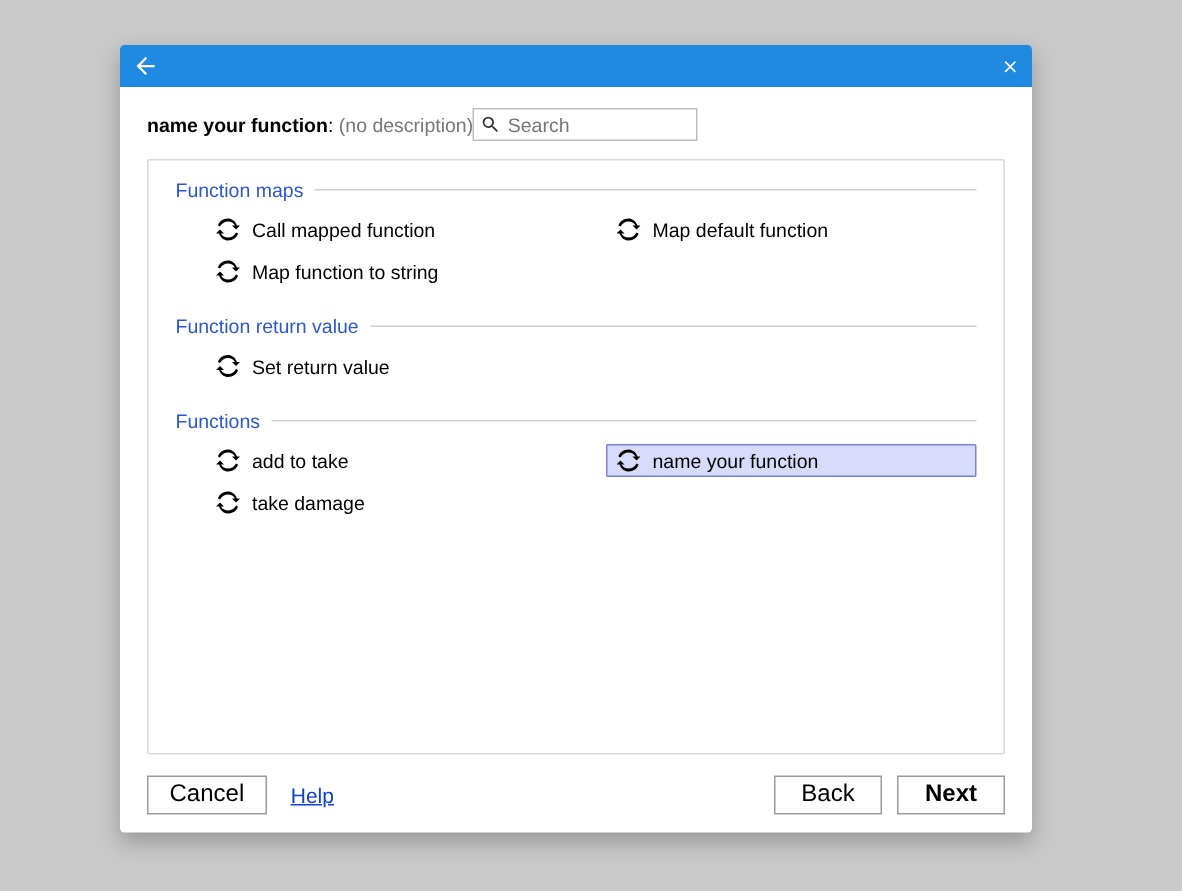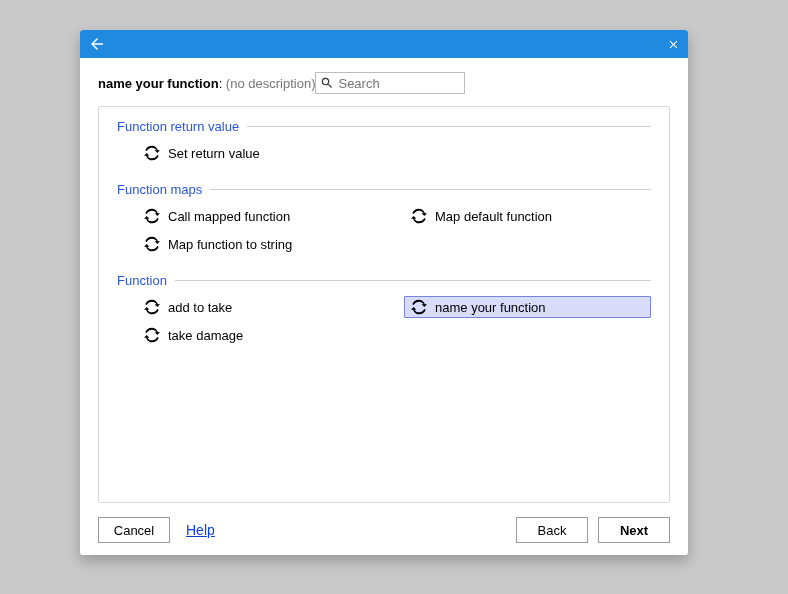--- a/index.html
+++ b/index.html
@@ -155,21 +155,21 @@
   }
   .footer-right {
     display: flex;
     gap: 10px;
   }
   .btn {
     min-width: 72px;
     height: 26px;
     border: 1px solid #9b9b9b;
     background: #fff;
-    font-size: 13px;
+    font-size: 16px;
     cursor: pointer;
     padding: 0 14px;
   }
   .btn.primary {
     font-weight: 700;
   }
   .help-link {
     color: #1040d0;
     text-decoration: underline;
     cursor: pointer;
@@ -212,63 +212,63 @@
             </svg>
         </span>
         <input class="search-input" type="text" placeholder="Search" style="">
       </div>
     </div>
 
     <div class="groups-panel">
 
       <div class="group">
         <div class="group-header">
+          <span>Function maps</span>
+          <div class="line"></div>
+        </div>
+        <div class="items-grid">
+          <div class="action-item">
+            <svg class="refresh-icon" viewBox="0 0 24 24">
+                <path d="M4 9c1.5-3 4.5-5 8-5 3 0 5.5 1.5 7 4l-3 0 4 4 4-4-3 0C19 3 15.5 1 12 1 7 1 3 4 2 8z M20 15c-1.5 3-4.5 5-8 5-3 0-5.5-1.5-7-4l3 0-4-4-4 4 3 0c2 5 5.5 7 9 7 5 0 9-3 10-7z" fill="#000"></path>
+              </svg>
+            <span class="action-label">Call mapped function</span>
+          </div>
+          <div class="action-item">
+            <svg class="refresh-icon" viewBox="0 0 24 24">
+                <path d="M4 9c1.5-3 4.5-5 8-5 3 0 5.5 1.5 7 4l-3 0 4 4 4-4-3 0C19 3 15.5 1 12 1 7 1 3 4 2 8z M20 15c-1.5 3-4.5 5-8 5-3 0-5.5-1.5-7-4l3 0-4-4-4 4 3 0c2 5 5.5 7 9 7 5 0 9-3 10-7z" fill="#000"></path>
+              </svg>
+            <span class="action-label">Map default function</span>
+          </div>
+          <div class="action-item">
+            <svg class="refresh-icon" viewBox="0 0 24 24">
+                <path d="M4 9c1.5-3 4.5-5 8-5 3 0 5.5 1.5 7 4l-3 0 4 4 4-4-3 0C19 3 15.5 1 12 1 7 1 3 4 2 8z M20 15c-1.5 3-4.5 5-8 5-3 0-5.5-1.5-7-4l3 0-4-4-4 4 3 0c2 5 5.5 7 9 7 5 0 9-3 10-7z" fill="#000"></path>
+              </svg>
+            <span class="action-label">Map function to string</span>
+          </div>
+        </div>
+      </div>
+
+      <div class="group">
+        <div class="group-header">
           <span>Function return value</span>
           <div class="line"></div>
         </div>
         <div class="items-grid">
           <div class="action-item">
             <svg class="refresh-icon" viewBox="0 0 24 24">
                 <path d="M4 9c1.5-3 4.5-5 8-5 3 0 5.5 1.5 7 4l-3 0 4 4 4-4-3 0C19 3 15.5 1 12 1 7 1 3 4 2 8z M20 15c-1.5 3-4.5 5-8 5-3 0-5.5-1.5-7-4l3 0-4-4-4 4 3 0c2 5 5.5 7 9 7 5 0 9-3 10-7z" fill="#000"></path>
               </svg>
             <span class="action-label">Set return value</span>
           </div>
         </div>
       </div>
 
       <div class="group">
         <div class="group-header">
-          <span>Function maps</span>
-          <div class="line"></div>
-        </div>
-        <div class="items-grid">
-          <div class="action-item">
-            <svg class="refresh-icon" viewBox="0 0 24 24">
-                <path d="M4 9c1.5-3 4.5-5 8-5 3 0 5.5 1.5 7 4l-3 0 4 4 4-4-3 0C19 3 15.5 1 12 1 7 1 3 4 2 8z M20 15c-1.5 3-4.5 5-8 5-3 0-5.5-1.5-7-4l3 0-4-4-4 4 3 0c2 5 5.5 7 9 7 5 0 9-3 10-7z" fill="#000"></path>
-              </svg>
-            <span class="action-label">Call mapped function</span>
-          </div>
-          <div class="action-item">
-            <svg class="refresh-icon" viewBox="0 0 24 24">
-                <path d="M4 9c1.5-3 4.5-5 8-5 3 0 5.5 1.5 7 4l-3 0 4 4 4-4-3 0C19 3 15.5 1 12 1 7 1 3 4 2 8z M20 15c-1.5 3-4.5 5-8 5-3 0-5.5-1.5-7-4l3 0-4-4-4 4 3 0c2 5 5.5 7 9 7 5 0 9-3 10-7z" fill="#000"></path>
-              </svg>
-            <span class="action-label">Map default function</span>
-          </div>
-          <div class="action-item">
-            <svg class="refresh-icon" viewBox="0 0 24 24">
-                <path d="M4 9c1.5-3 4.5-5 8-5 3 0 5.5 1.5 7 4l-3 0 4 4 4-4-3 0C19 3 15.5 1 12 1 7 1 3 4 2 8z M20 15c-1.5 3-4.5 5-8 5-3 0-5.5-1.5-7-4l3 0-4-4-4 4 3 0c2 5 5.5 7 9 7 5 0 9-3 10-7z" fill="#000"></path>
-              </svg>
-            <span class="action-label">Map function to string</span>
-          </div>
-        </div>
-      </div>
-
-      <div class="group">
-        <div class="group-header">
-          <span>Function</span>
+          <span>Functions</span>
           <div class="line"></div>
         </div>
         <div class="items-grid">
           <div class="action-item">
             <svg class="refresh-icon" viewBox="0 0 24 24">
                 <path d="M4 9c1.5-3 4.5-5 8-5 3 0 5.5 1.5 7 4l-3 0 4 4 4-4-3 0C19 3 15.5 1 12 1 7 1 3 4 2 8z M20 15c-1.5 3-4.5 5-8 5-3 0-5.5-1.5-7-4l3 0-4-4-4 4 3 0c2 5 5.5 7 9 7 5 0 9-3 10-7z" fill="#000"></path>
               </svg>
             <span class="action-label">add to take</span>
           </div>
           <div class="action-item selected">

